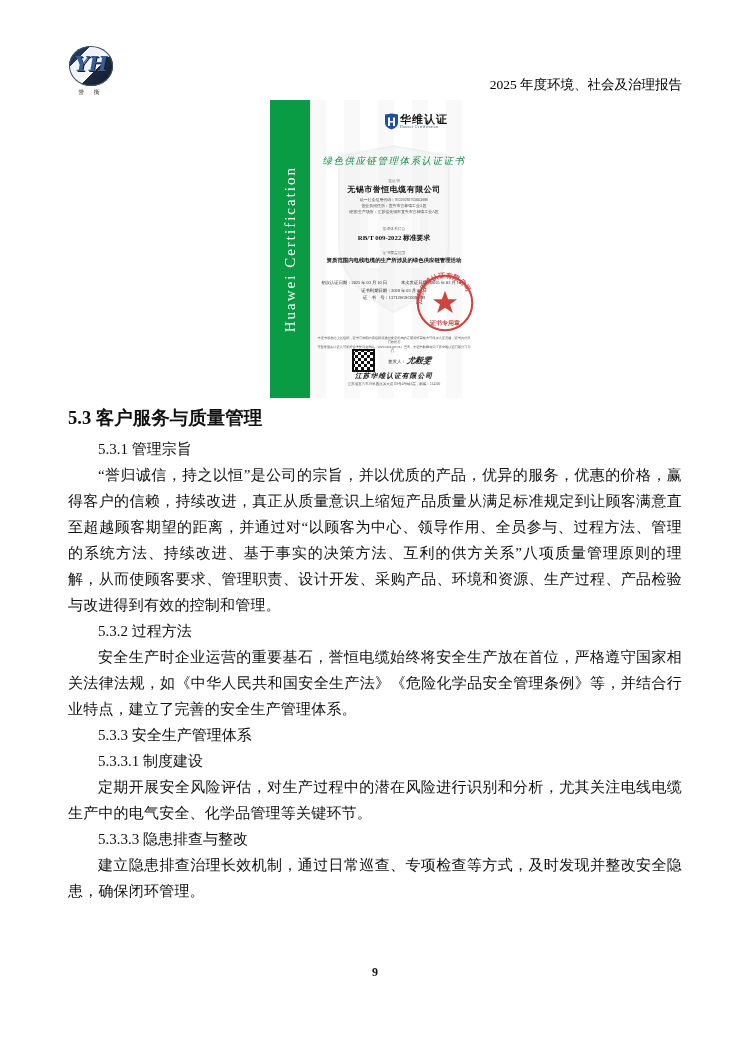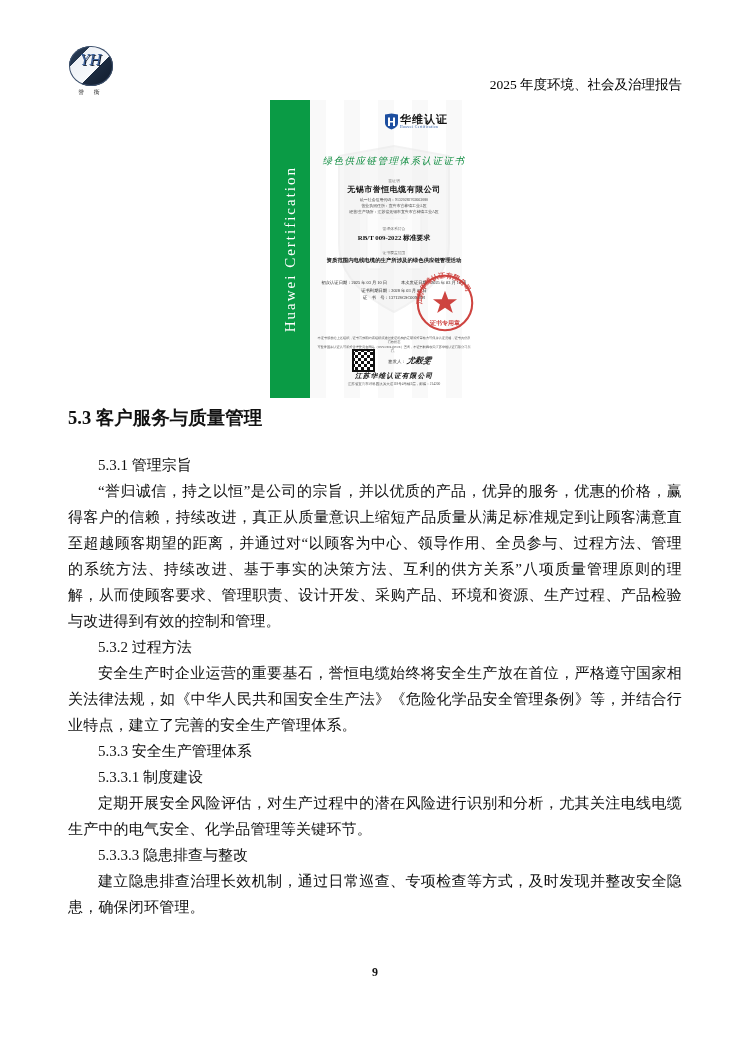--- a/index.html
+++ b/index.html
@@ -9,22 +9,22 @@
 
   
   .hdr-logo { position:absolute; left:66px; top:46px; width:50px; text-align:center; }
   .hdr-logo .emblem {
     width:44px; height:40px; margin:0 auto; border-radius:50%;
     background:linear-gradient(135deg,#24364f 0%,#24364f 26%,#eef1f6 26%,#f7f9fb 60%,#1c2b40 60%,#101b2b 100%);
     position:relative; box-shadow:0 0 0 1px #3c4f6b inset;
   }
   .hdr-logo .emblem span {
     position:absolute; left:0; right:0; top:6px;
-    font-family:"DejaVu Serif",serif; font-style:italic; font-weight:normal;
-    font-size:14px; color:#3a5e97; text-shadow:1px 1px 0 #142033;
+    font-family:"DejaVu Serif",serif; font-style:italic; font-weight:bold;
+    font-size:20px; color:#3a5e97; text-shadow:1px 1px 0 #142033;
   }
   .hdr-logo .caption { font-size:6px; letter-spacing:4px; color:#333; margin-top:2px; white-space:nowrap; }
   .hdr-title { position:absolute; right:68px; top:76px; font-size:13.5px; color:#000; }
 
   
   .cert { position:absolute; left:270px; top:100px; width:208px; height:298px; background:#fff; display:flex; }
   .cert-band {
     width:40px; height:100%; background:#0a9b45; color:#fff; flex:0 0 40px;
     display:flex; align-items:center; justify-content:center;
   }
@@ -66,21 +66,21 @@
       repeating-conic-gradient(#111 0% 25%, #fff 0% 50%) 0 0 / 6px 6px;
     outline:2px solid #111; outline-offset:-2px; }
   .sign { position:absolute; left:78px; top:255px; z-index:1; font-size:4.5px; color:#333; }
   .sign .name { font-family:"DejaVu Serif",serif; font-style:italic; font-weight:bold; font-size:8px; color:#222; transform:skewX(-8deg); display:inline-block; }
 
   .issuer { top:271px; font-size:6.8px; font-weight:bold; letter-spacing:1px; font-style:italic; }
   .issuer-addr { top:282px; font-size:3.5px; color:#555; }
 
   
   .doc { position:absolute; left:68px; right:68px; top:404px; }
-  .doc .h1 { font-size:18.5px; font-weight:bold; line-height:28px; margin-bottom:20px; }
+  .doc .h1 { font-size:18.5px; font-weight:bold; line-height:28px; margin-bottom:4px; }
   .doc .h2 { font-size:15px; line-height:26px; text-indent:2em; }
   .doc .p  { font-size:15px; line-height:26px; text-indent:2em; text-align:justify; letter-spacing:.2px; }
 
   .footer-page { position:absolute; left:0; right:0; top:965px; text-align:center; font-size:12px; font-weight:bold; }
 </style>
 </head>
 <body>
 
 <div class="page">
 

